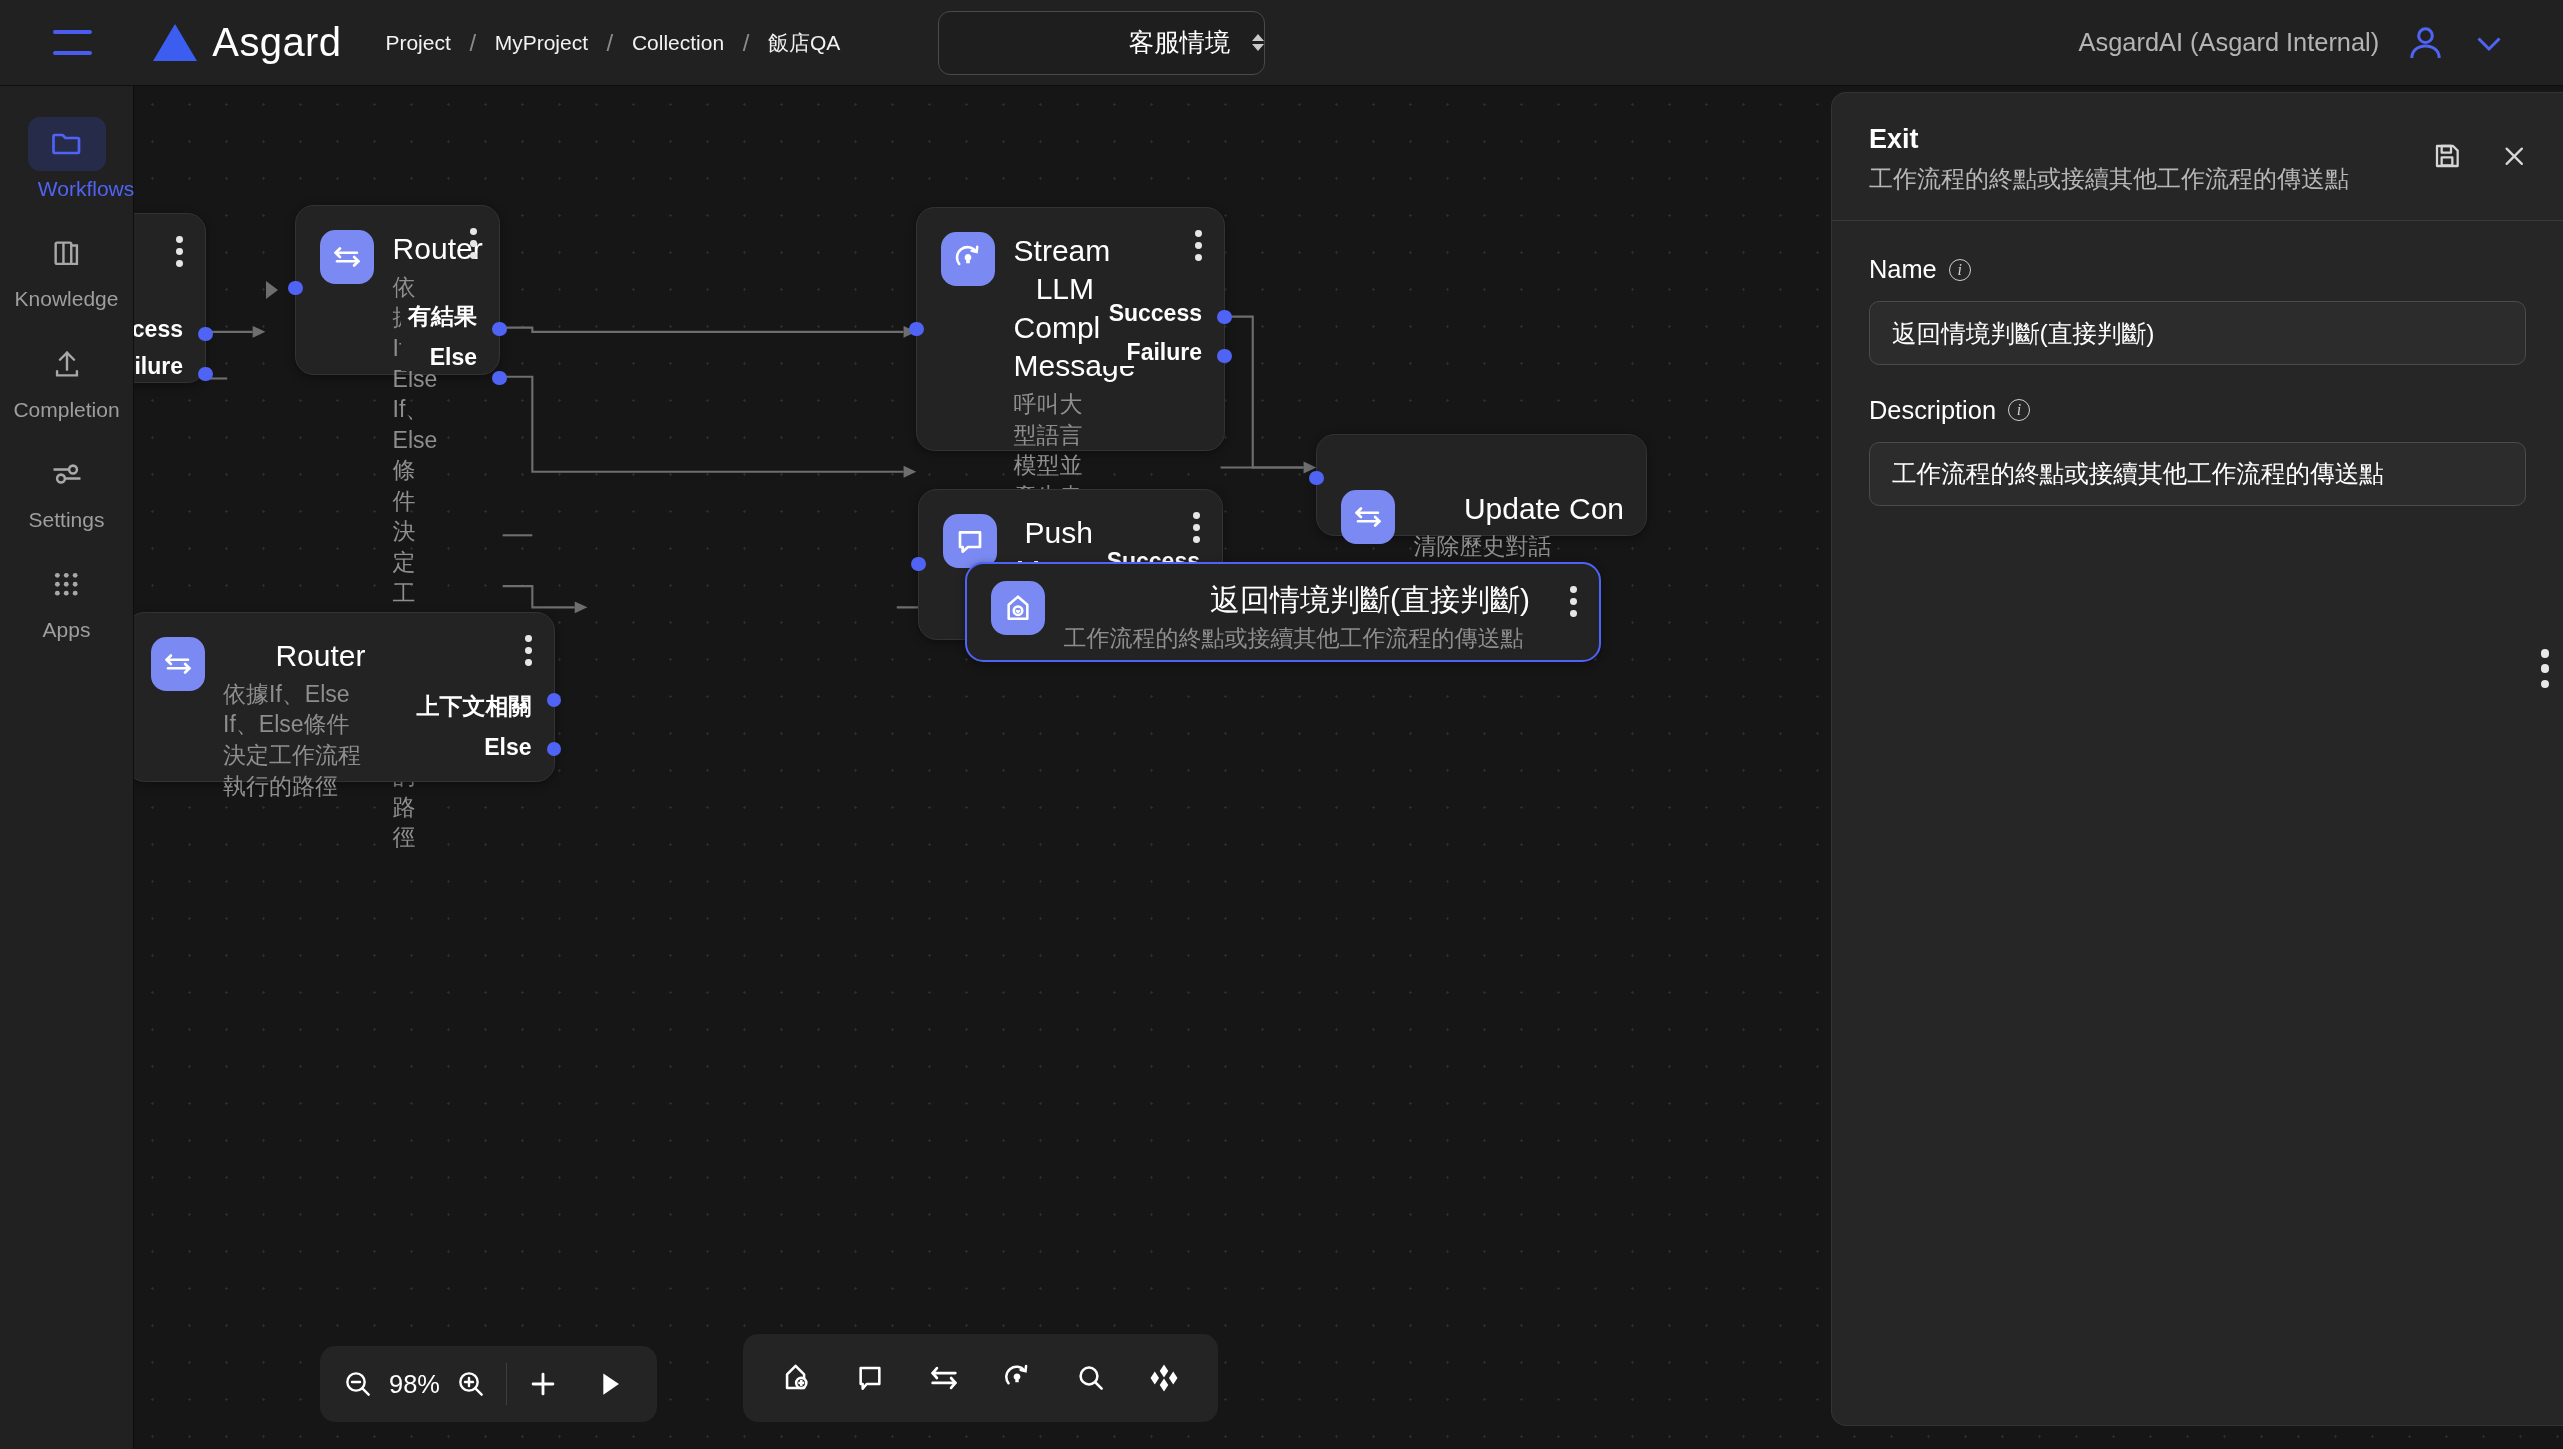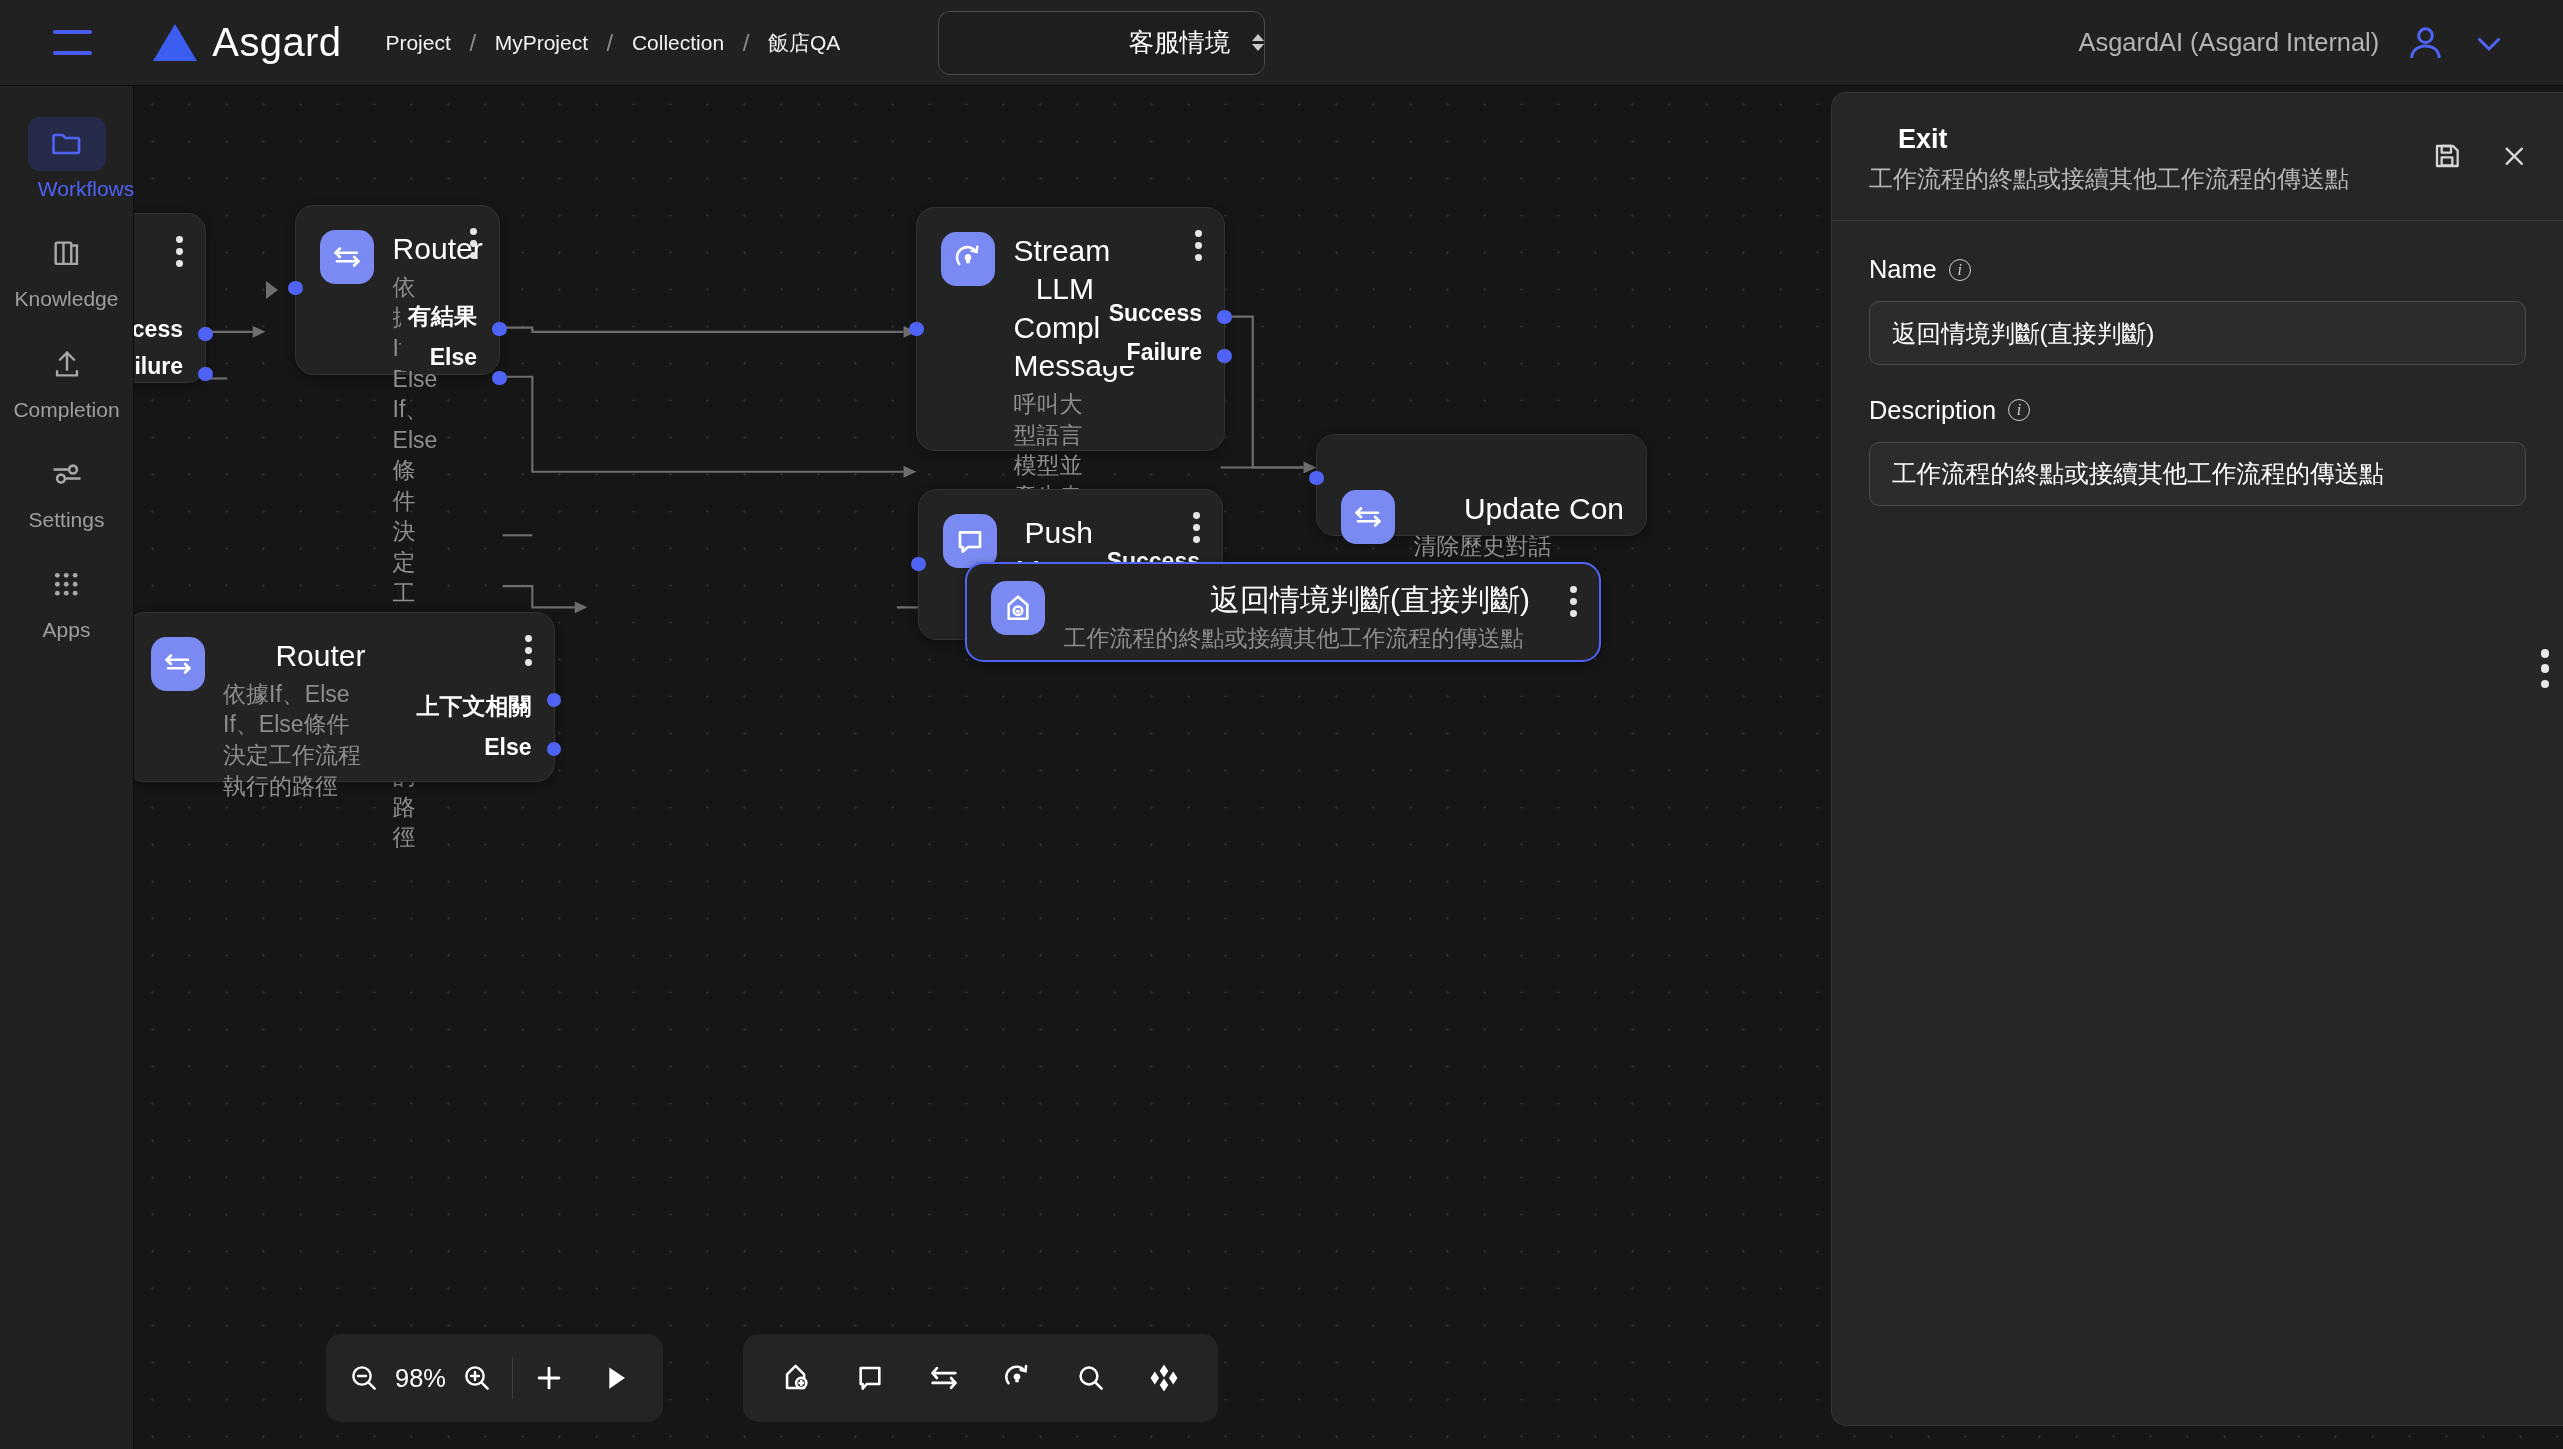--- a/index.html
+++ b/index.html
@@ -82,39 +82,39 @@
   .port-dot { position:absolute; width:14.4px; height:14.4px; border-radius:50%; background:#4f63f5; }
   .in-arrow { position:absolute; width:0; height:0; border-top:9.3px solid transparent; border-bottom:9.3px solid transparent; border-left:12.7px solid #6e6e6e; }
 
   
   .rpanel {
     position:absolute; top:92px; right:0px; width:732px; height:1334px;
     background:#262626; border:0.8px solid #343434; border-right:none;
     border-top-left-radius:15.3px; border-bottom-left-radius:15.3px; z-index:25;
   }
   .rp-head { padding:30.5px 34px 25.4px 37px; border-bottom:0.8px solid #3a3a3a; position:relative; }
-  .rp-title { color:#fff; font-size:27px; font-weight:bold;margin-left:29px; }
+  .rp-title { color:#fff; font-size:27px; font-weight:bold; }
   .rp-sub { color:#b7b7b7; font-size:24px; margin-top:8.5px; }
   .rp-actions { position:absolute; top:47px; right:34px; display:flex; align-items:center; gap:36px; }
   .rp-btn { cursor:pointer; display:flex; align-items:center; justify-content:center; }
   .rp-form { padding:34px 37px 0 37px; }
   .field-label { display:flex; align-items:center; gap:12px; color:#ffffff; font-size:25.4px; margin-bottom:17px; }
   .info-i { width:22px; height:22px; border:1.7px solid #cfcfcf; border-radius:50%; color:#cfcfcf; font-size:16px; display:flex; align-items:center; justify-content:center; font-style:italic; font-family:"Liberation Serif", serif; }
   .text-input {
     width:100%; height:64px; background:#2c2c2c; border:0.8px solid #4c4c4c;
     border-radius:10.2px; color:#ffffff; font-size:24.6px; padding:0 22px;
     font-family:"Liberation Sans", sans-serif;
   }
   .field-gap { height:30.5px; }
   .rp-side-kebab { position:absolute; top:556px; right:13.6px; display:flex; flex-direction:column; gap:6.8px; cursor:pointer; }
   .rp-side-kebab i { width:8.5px; height:8.5px; border-radius:50%; background:#e8e8e8; display:block; }
 
   
   .zoombar {
-    position:absolute; left:192px; bottom:27px; height:88px; width:337px;
+    position:absolute; left:186px; bottom:27px; height:76px; width:337px;
     background:#242424; border-radius:15.3px; display:flex; align-items:center;
     gap:0px; padding:0 22px; z-index:15;
   }
   .zb-item { display:flex; align-items:center; justify-content:center; cursor:pointer; }
   .zoom-pct { color:#ffffff; font-size:25.4px; min-width:81px; text-align:center; }
   .zb-divider { width:1.7px; height:42px; background:#3d3d3d; margin:0 18.6px; }
   .toolbar2 {
     position:absolute; left:609px; bottom:27px; height:88px; width:475px;
     background:#242424; border-radius:15.3px; display:flex; align-items:center;
     justify-content:space-between; padding:0 27px; z-index:15;

